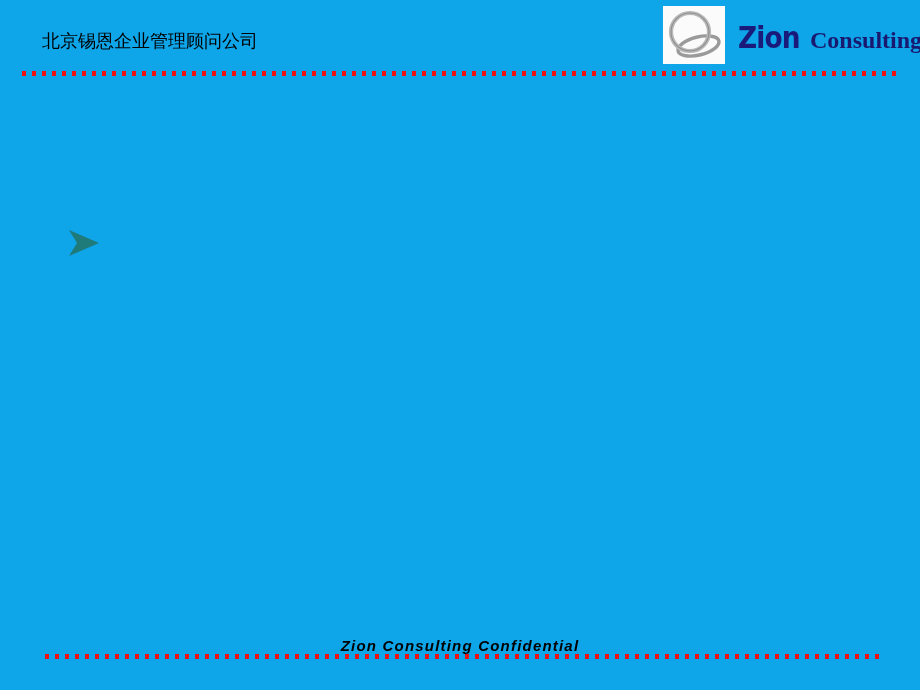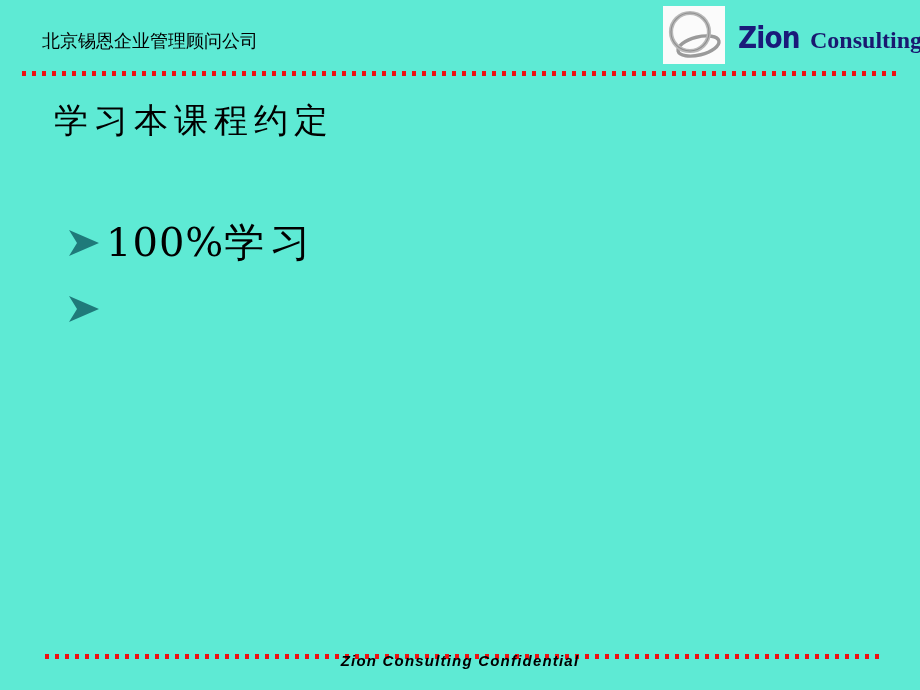--- a/index.html
+++ b/index.html
@@ -13,21 +13,21 @@
     height: 690px;
     overflow: hidden;
     font-family: "Liberation Sans", sans-serif;
     position: relative;
   }
 
   .slide {
     position: relative;
     width: 920px;
     height: 690px;
-    background: #5eead4;
+    background: #0ea5e9;
   }
 
   
   .header {
     position: absolute;
     left: 0;
     top: 0;
     width: 920px;
     height: 76px;
   }
@@ -159,21 +159,21 @@
   }
 
   .bullet-text .cjk {
     letter-spacing: 6px;
   }
 
   
   .footer-text {
     position: absolute;
     left: 0;
-    top: 652px;
+    top: 637px;
     width: 920px;
     text-align: center;
     font-family: "Liberation Sans", "DejaVu Sans", sans-serif;
     font-size: 15px;
     font-weight: bold;
     font-style: italic;
     letter-spacing: 1.2px;
     color: #000000;
     white-space: nowrap;
   }
@@ -196,32 +196,23 @@
         </svg>
       </div>
       <div class="logo-text">
         <span class="logo-zion">Zion</span><span class="logo-consulting">Consulting</span>
       </div>
     </div>
 
     <div class="dotted-rule rule-top"></div>
   </div>
 
-  <div class="slide-title">学习本课程约定</div>
 
   <div class="bullet-list">
 
-    <div class="bullet-item">
-      <span class="bullet-icon">
-        <svg width="38" height="40" viewBox="0 0 38 40" xmlns="http://www.w3.org/2000/svg">
-          <path d="M3 8 L33 21 L3 34 L11 21 Z" fill="#1f7a7a"></path>
-        </svg>
-      </span>
-      <span class="bullet-text"><span>100%</span><span class="cjk">学习</span></span>
-    </div>
 
 
     <div class="bullet-item">
       <span class="bullet-icon">
         <svg width="38" height="40" viewBox="0 0 38 40" xmlns="http://www.w3.org/2000/svg">
           <path d="M3 8 L33 21 L3 34 L11 21 Z" fill="#1f7a7a"></path>
         </svg>
       </span>
     </div>
 

